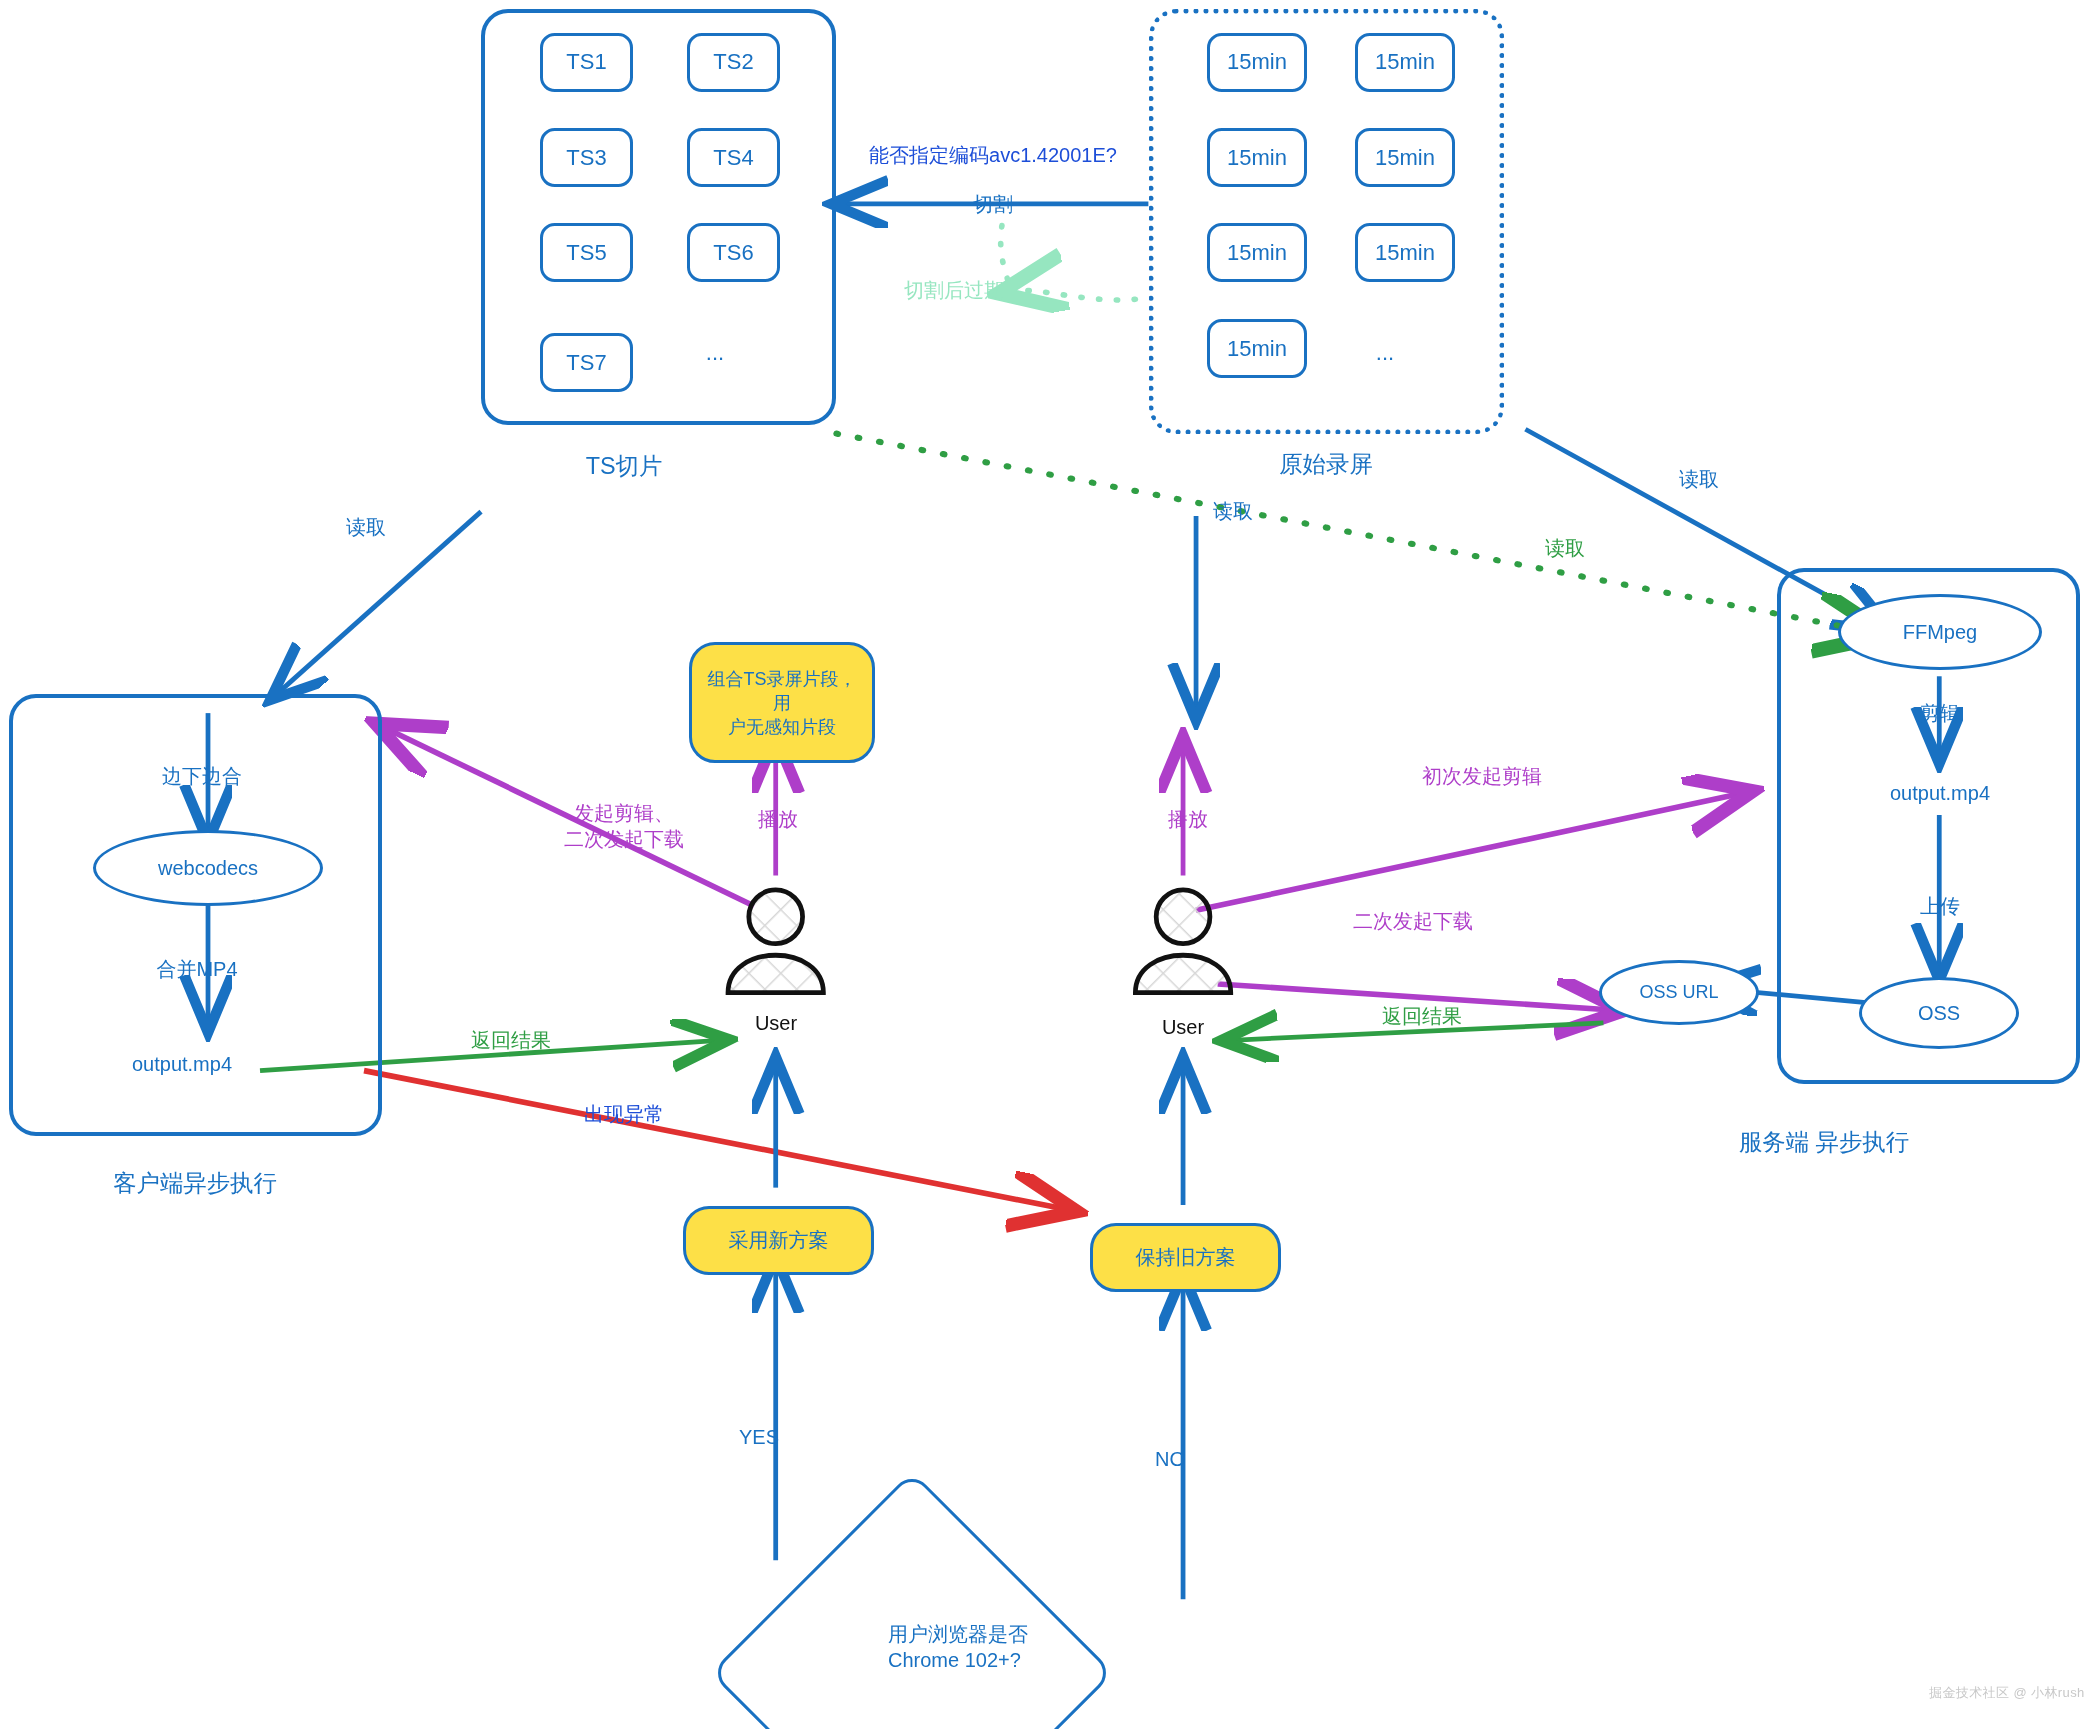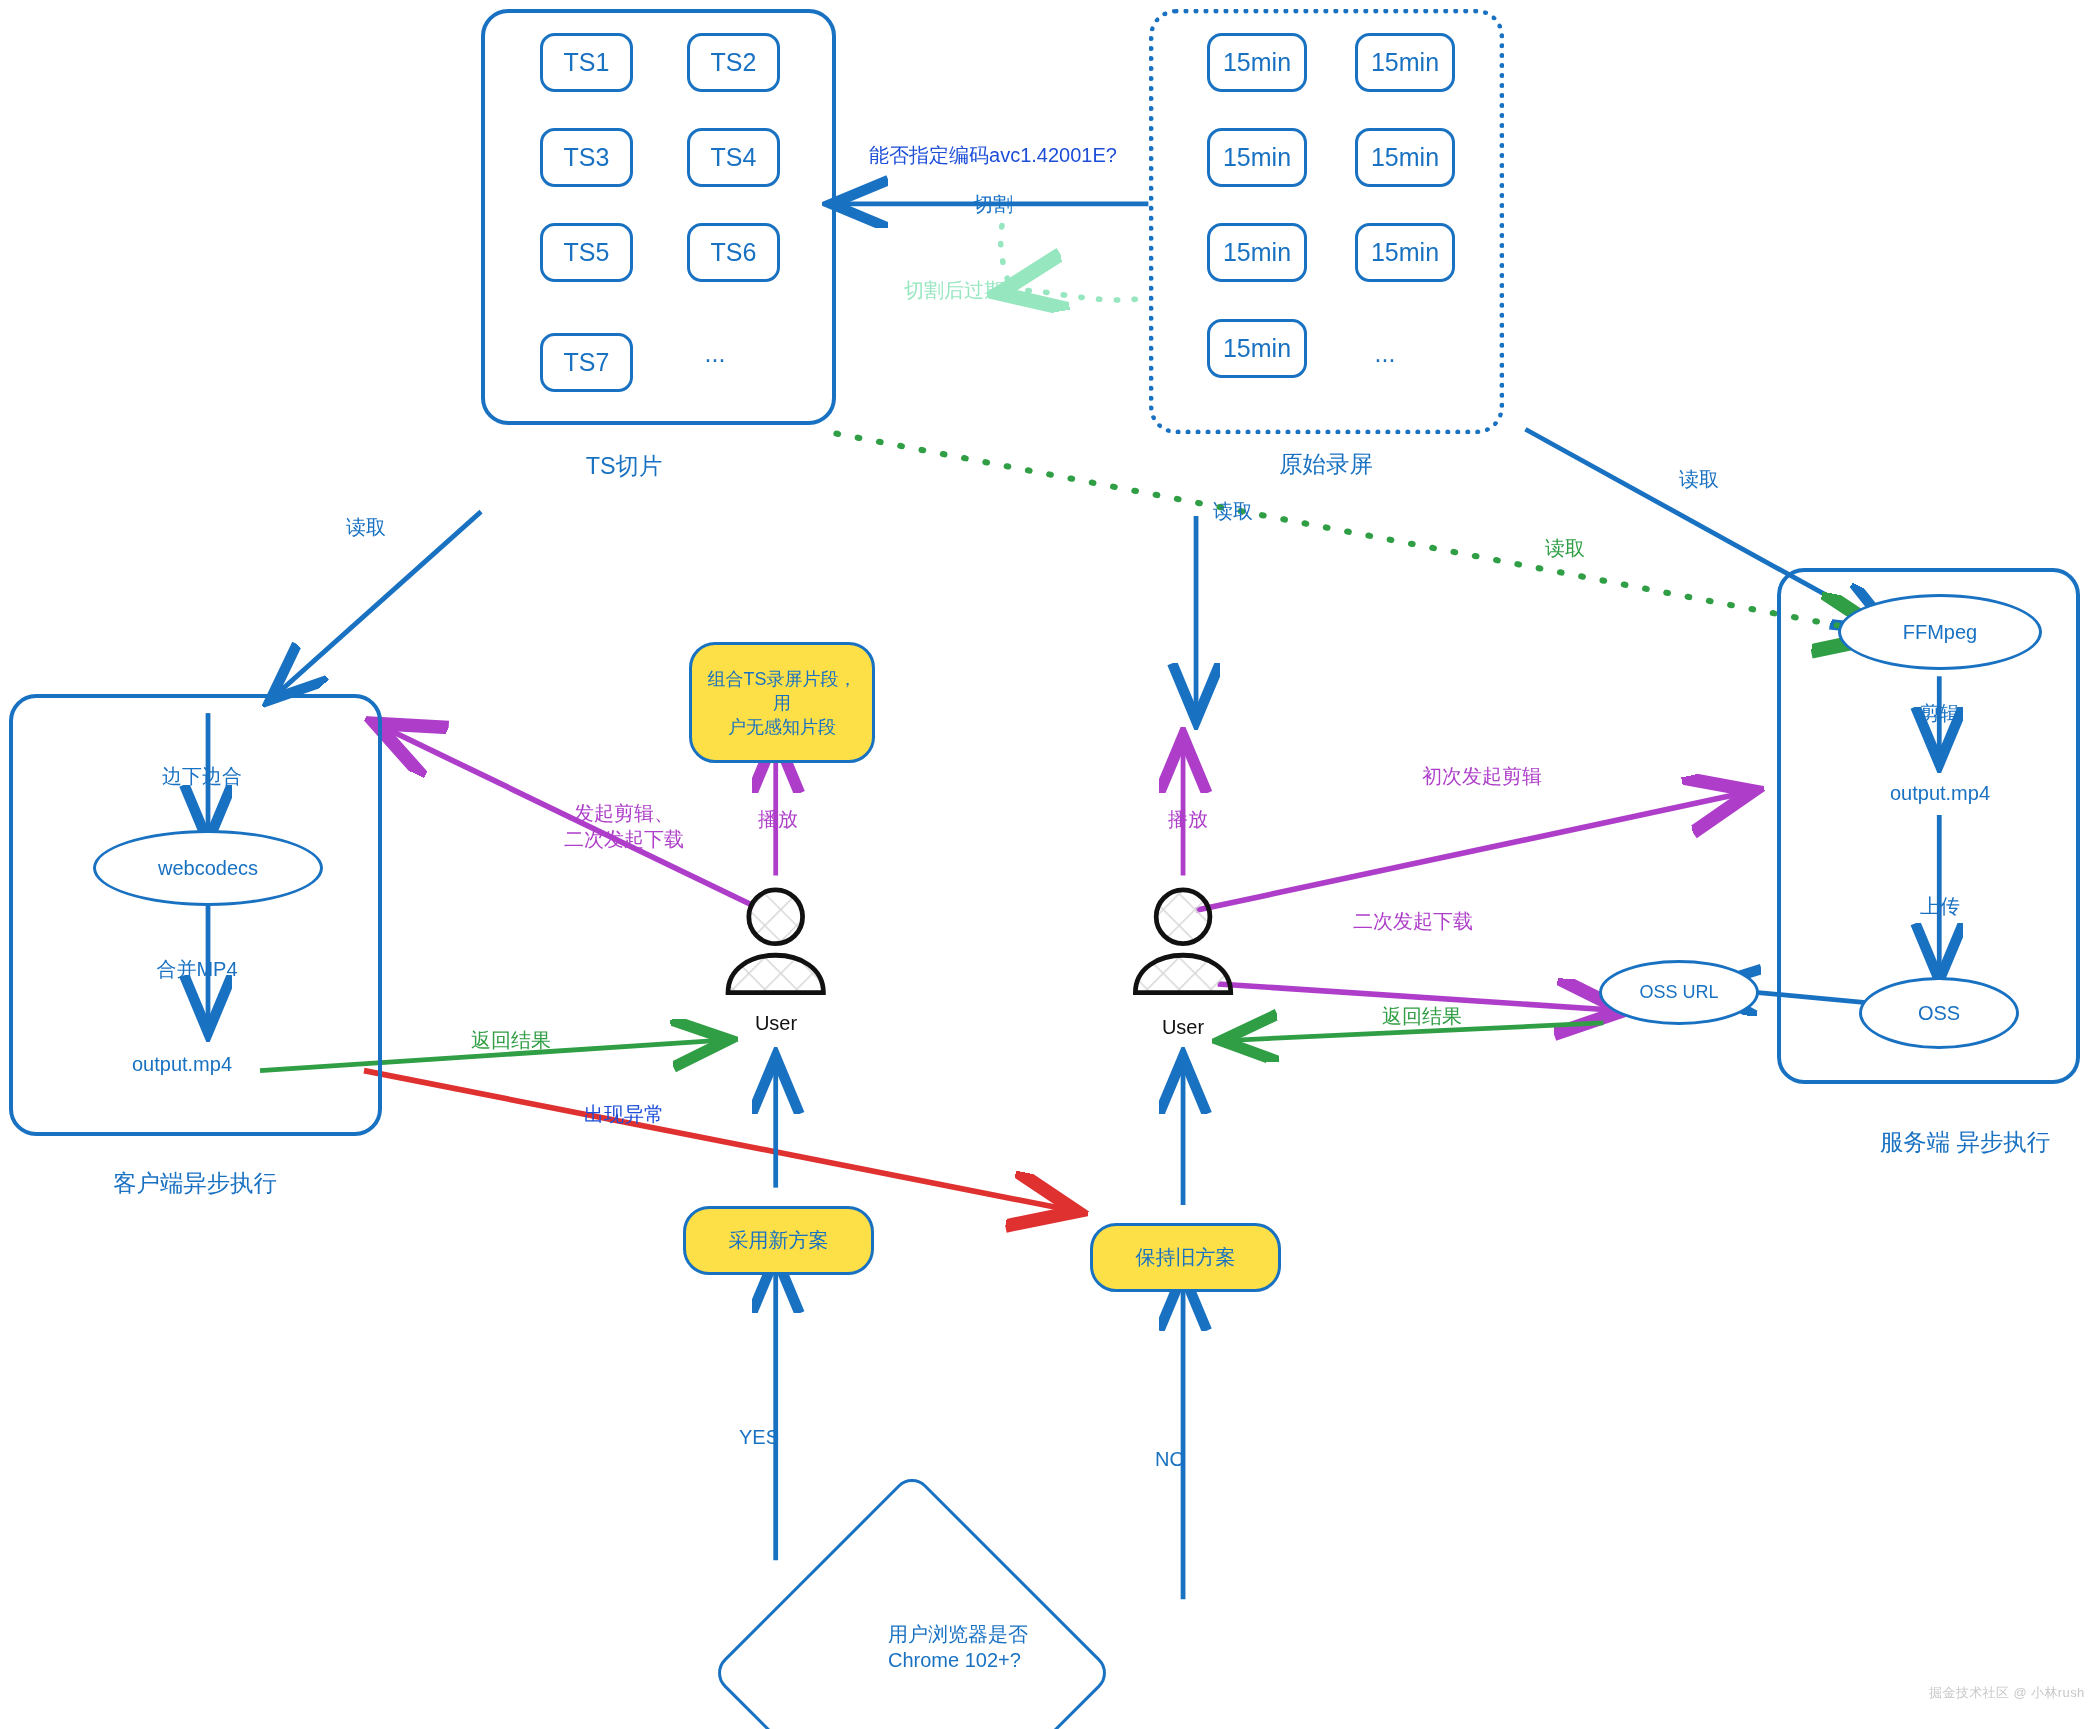--- a/index.html
+++ b/index.html
@@ -16,21 +16,21 @@
   .diamond{border:3.9px solid #1971c2;background:#fff;}
 
   .lbl{position:absolute;color:#1971c2;white-space:pre;line-height:1.32;}
   .lbl.ctr{transform:translate(-50%,-50%);text-align:center;}
   .red{color:#1d4ed8;}
   .purple{color:#ae3ec9;}
   .green{color:#2f9e44;}
   .mint{color:#96e6c0;}
   .black{color:#111;}
   .wm{color:#c8c8c8;font-size:13px;letter-spacing:0.4px;}
-  .fs-mid{font-size:25px;}
+  .fs-mid{font-size:22px;}
   .fs-sm{font-size:20px;}
   .fs-xs{font-size:18px;}
   .fs-cap{font-size:23.4px;}
 </style>
 </head>
 <body>
 
 <div id="stage">
 
   <svg id="edges" viewBox="0 0 4839 3991">
@@ -149,21 +149,21 @@
   <div class="lbl ctr fs-sm" style="left:182px;top:1064px;">output.mp4</div>
   <div class="lbl ctr fs-cap" style="left:195px;top:1183px;">客户端异步执行</div>
 
   <div class="node container" style="left:1777px;top:568px;width:303px;height:516px;"></div>
   <div class="node ellipse fs-sm" style="left:1838px;top:594px;width:204px;height:76px;">FFMpeg</div>
   <div class="lbl ctr fs-sm" style="left:1940px;top:713px;">剪辑</div>
   <div class="lbl ctr fs-sm" style="left:1940px;top:793px;">output.mp4</div>
   <div class="lbl ctr fs-sm" style="left:1940px;top:906px;">上传</div>
   <div class="node ellipse fs-sm" style="left:1859px;top:977px;width:160px;height:72px;">OSS</div>
   <div class="node ellipse fs-xs" style="left:1599px;top:960px;width:160px;height:65px;">OSS URL</div>
-  <div class="lbl ctr fs-cap" style="left:1965px;top:1142px;">服务端 异步执行</div>
+  <div class="lbl ctr fs-cap" style="left:1824px;top:1142px;">服务端 异步执行</div>
 
   <div class="node rbox fs-xs" style="left:689px;top:624px;width:186px;height:121px;padding:0 11.3px;white-space:pre-line;">组合TS录屏片段，用
 户无感知片段</div>
 
   <div class="lbl ctr fs-sm purple" style="left:624px;top:826px;white-space:pre-line;">发起剪辑、
 二次发起下载</div>
   <div class="lbl ctr fs-sm purple" style="left:778px;top:819px;">播放</div>
   <div class="lbl ctr fs-sm purple" style="left:1188px;top:819px;">播放</div>
   <div class="lbl ctr fs-sm purple" style="left:1482px;top:776px;">初次发起剪辑</div>
   <div class="lbl ctr fs-sm purple" style="left:1413px;top:921px;">二次发起下载</div>

